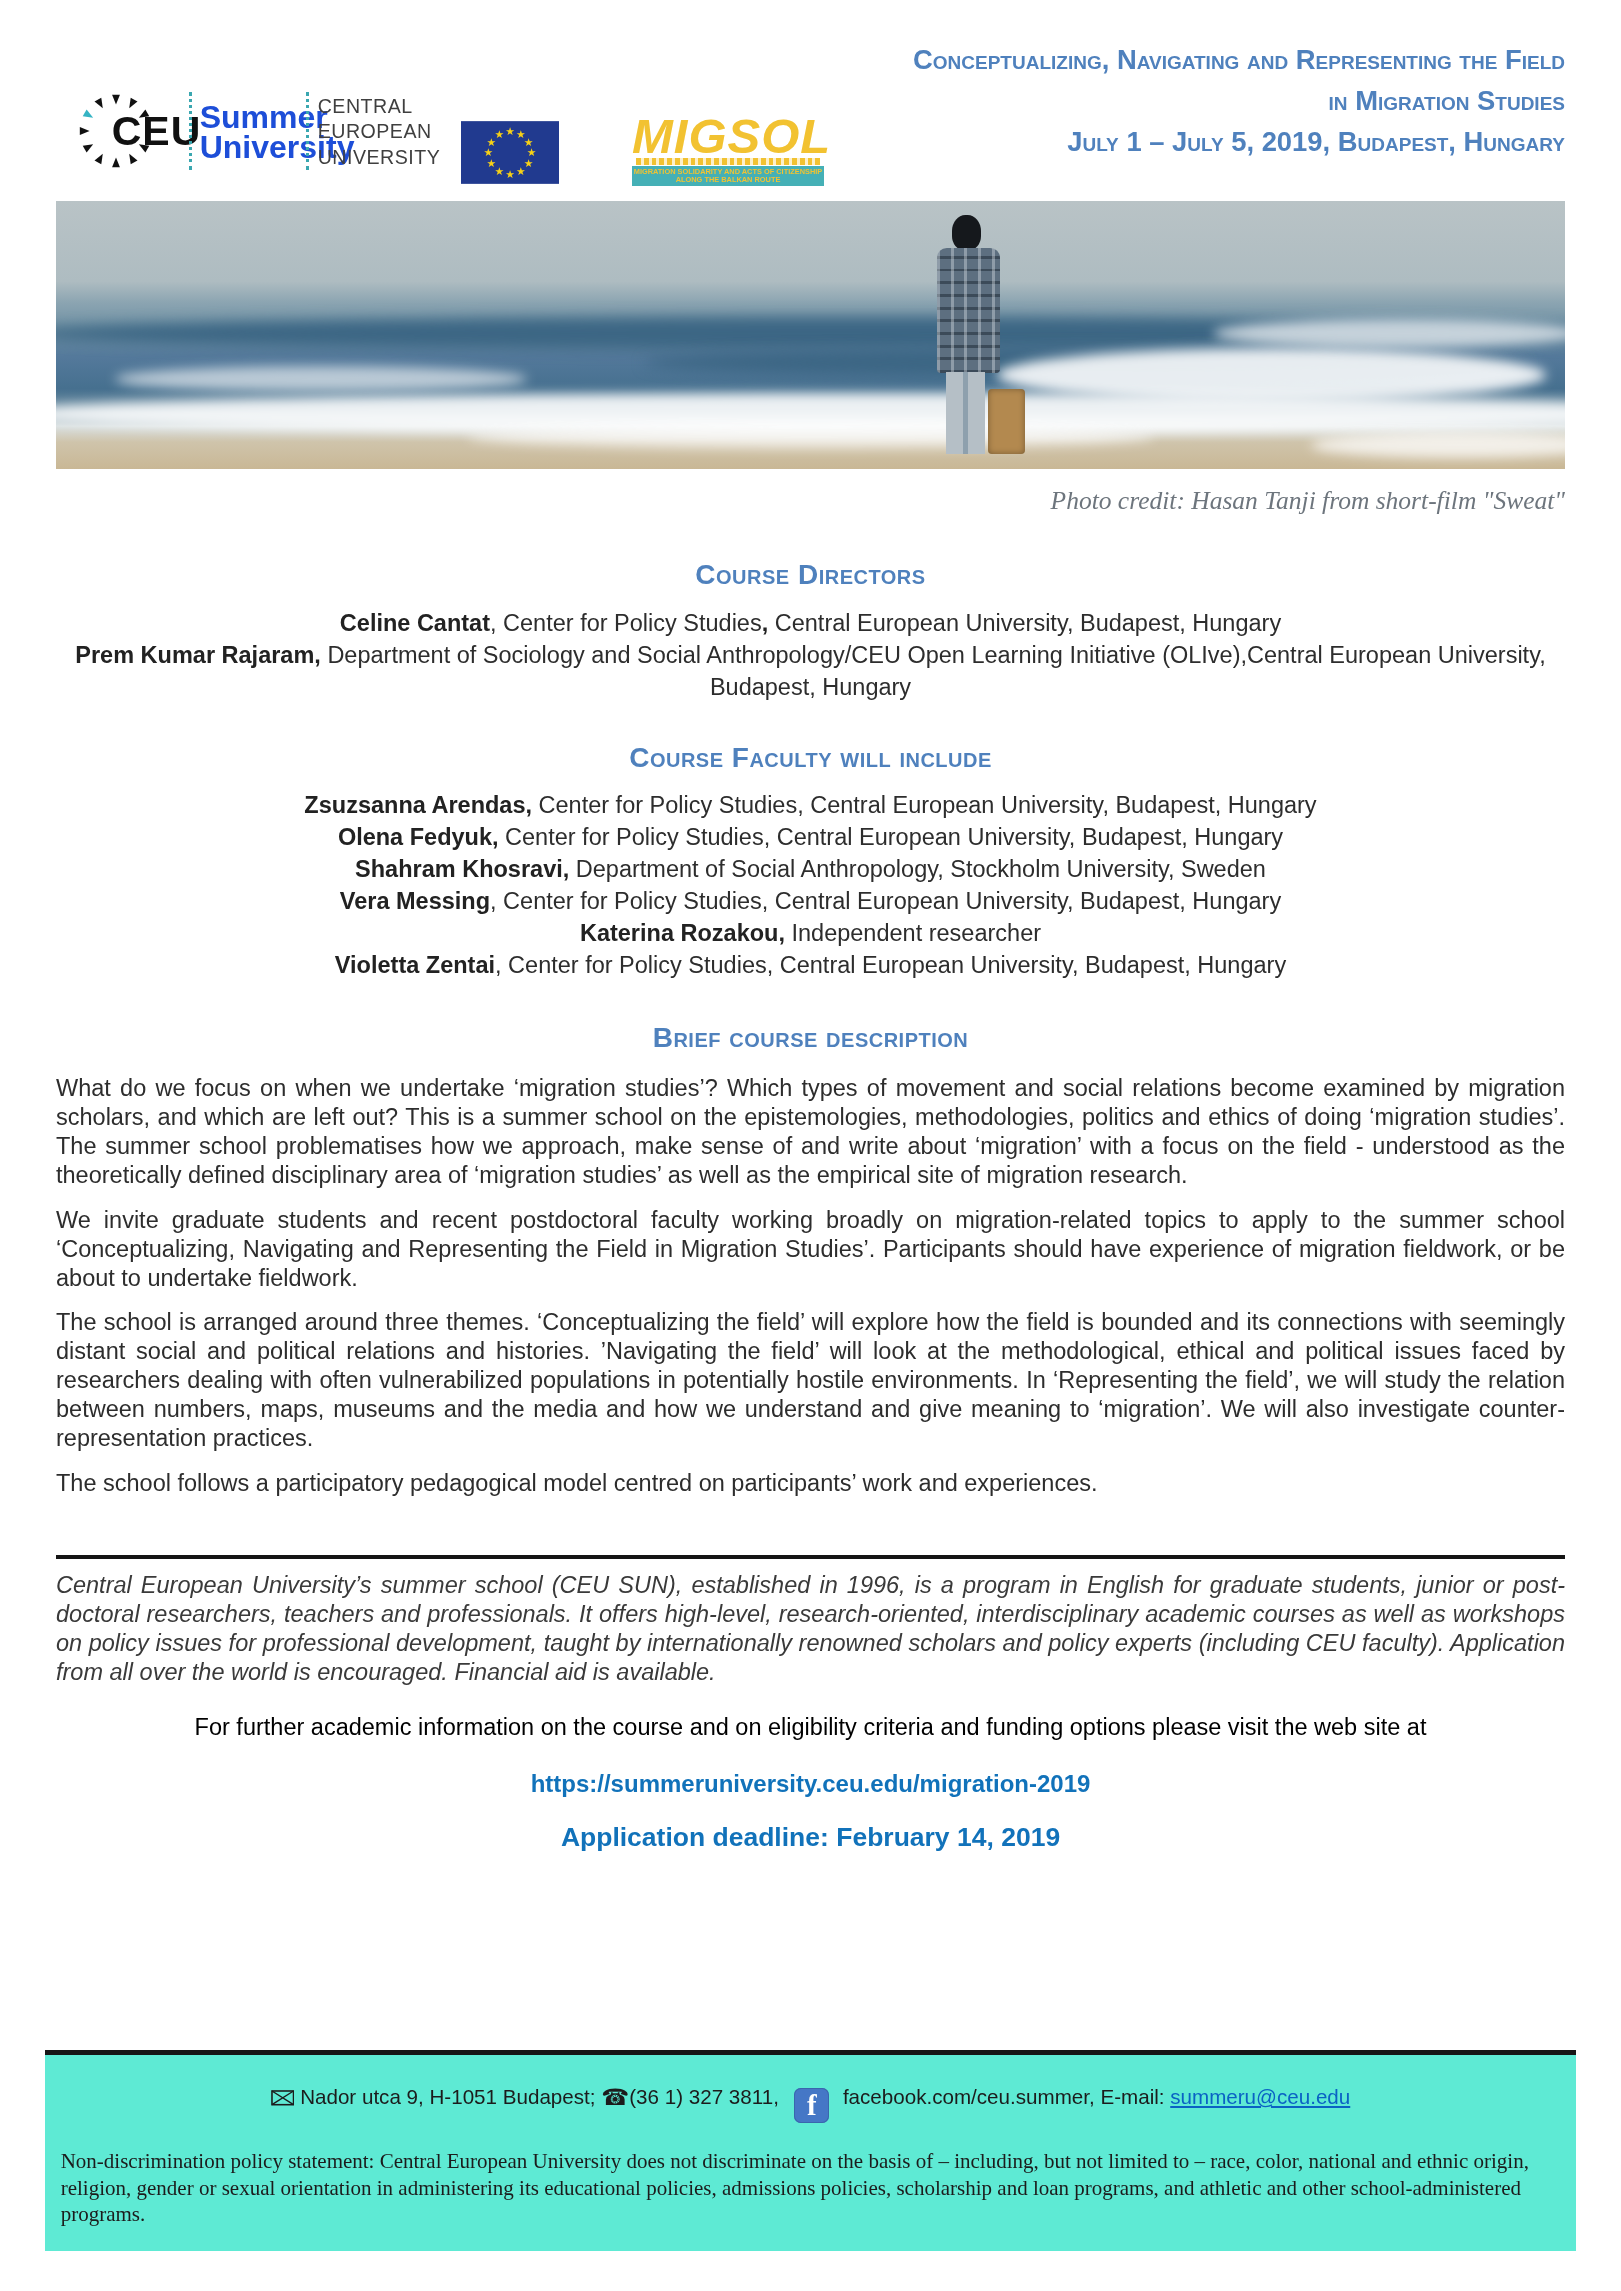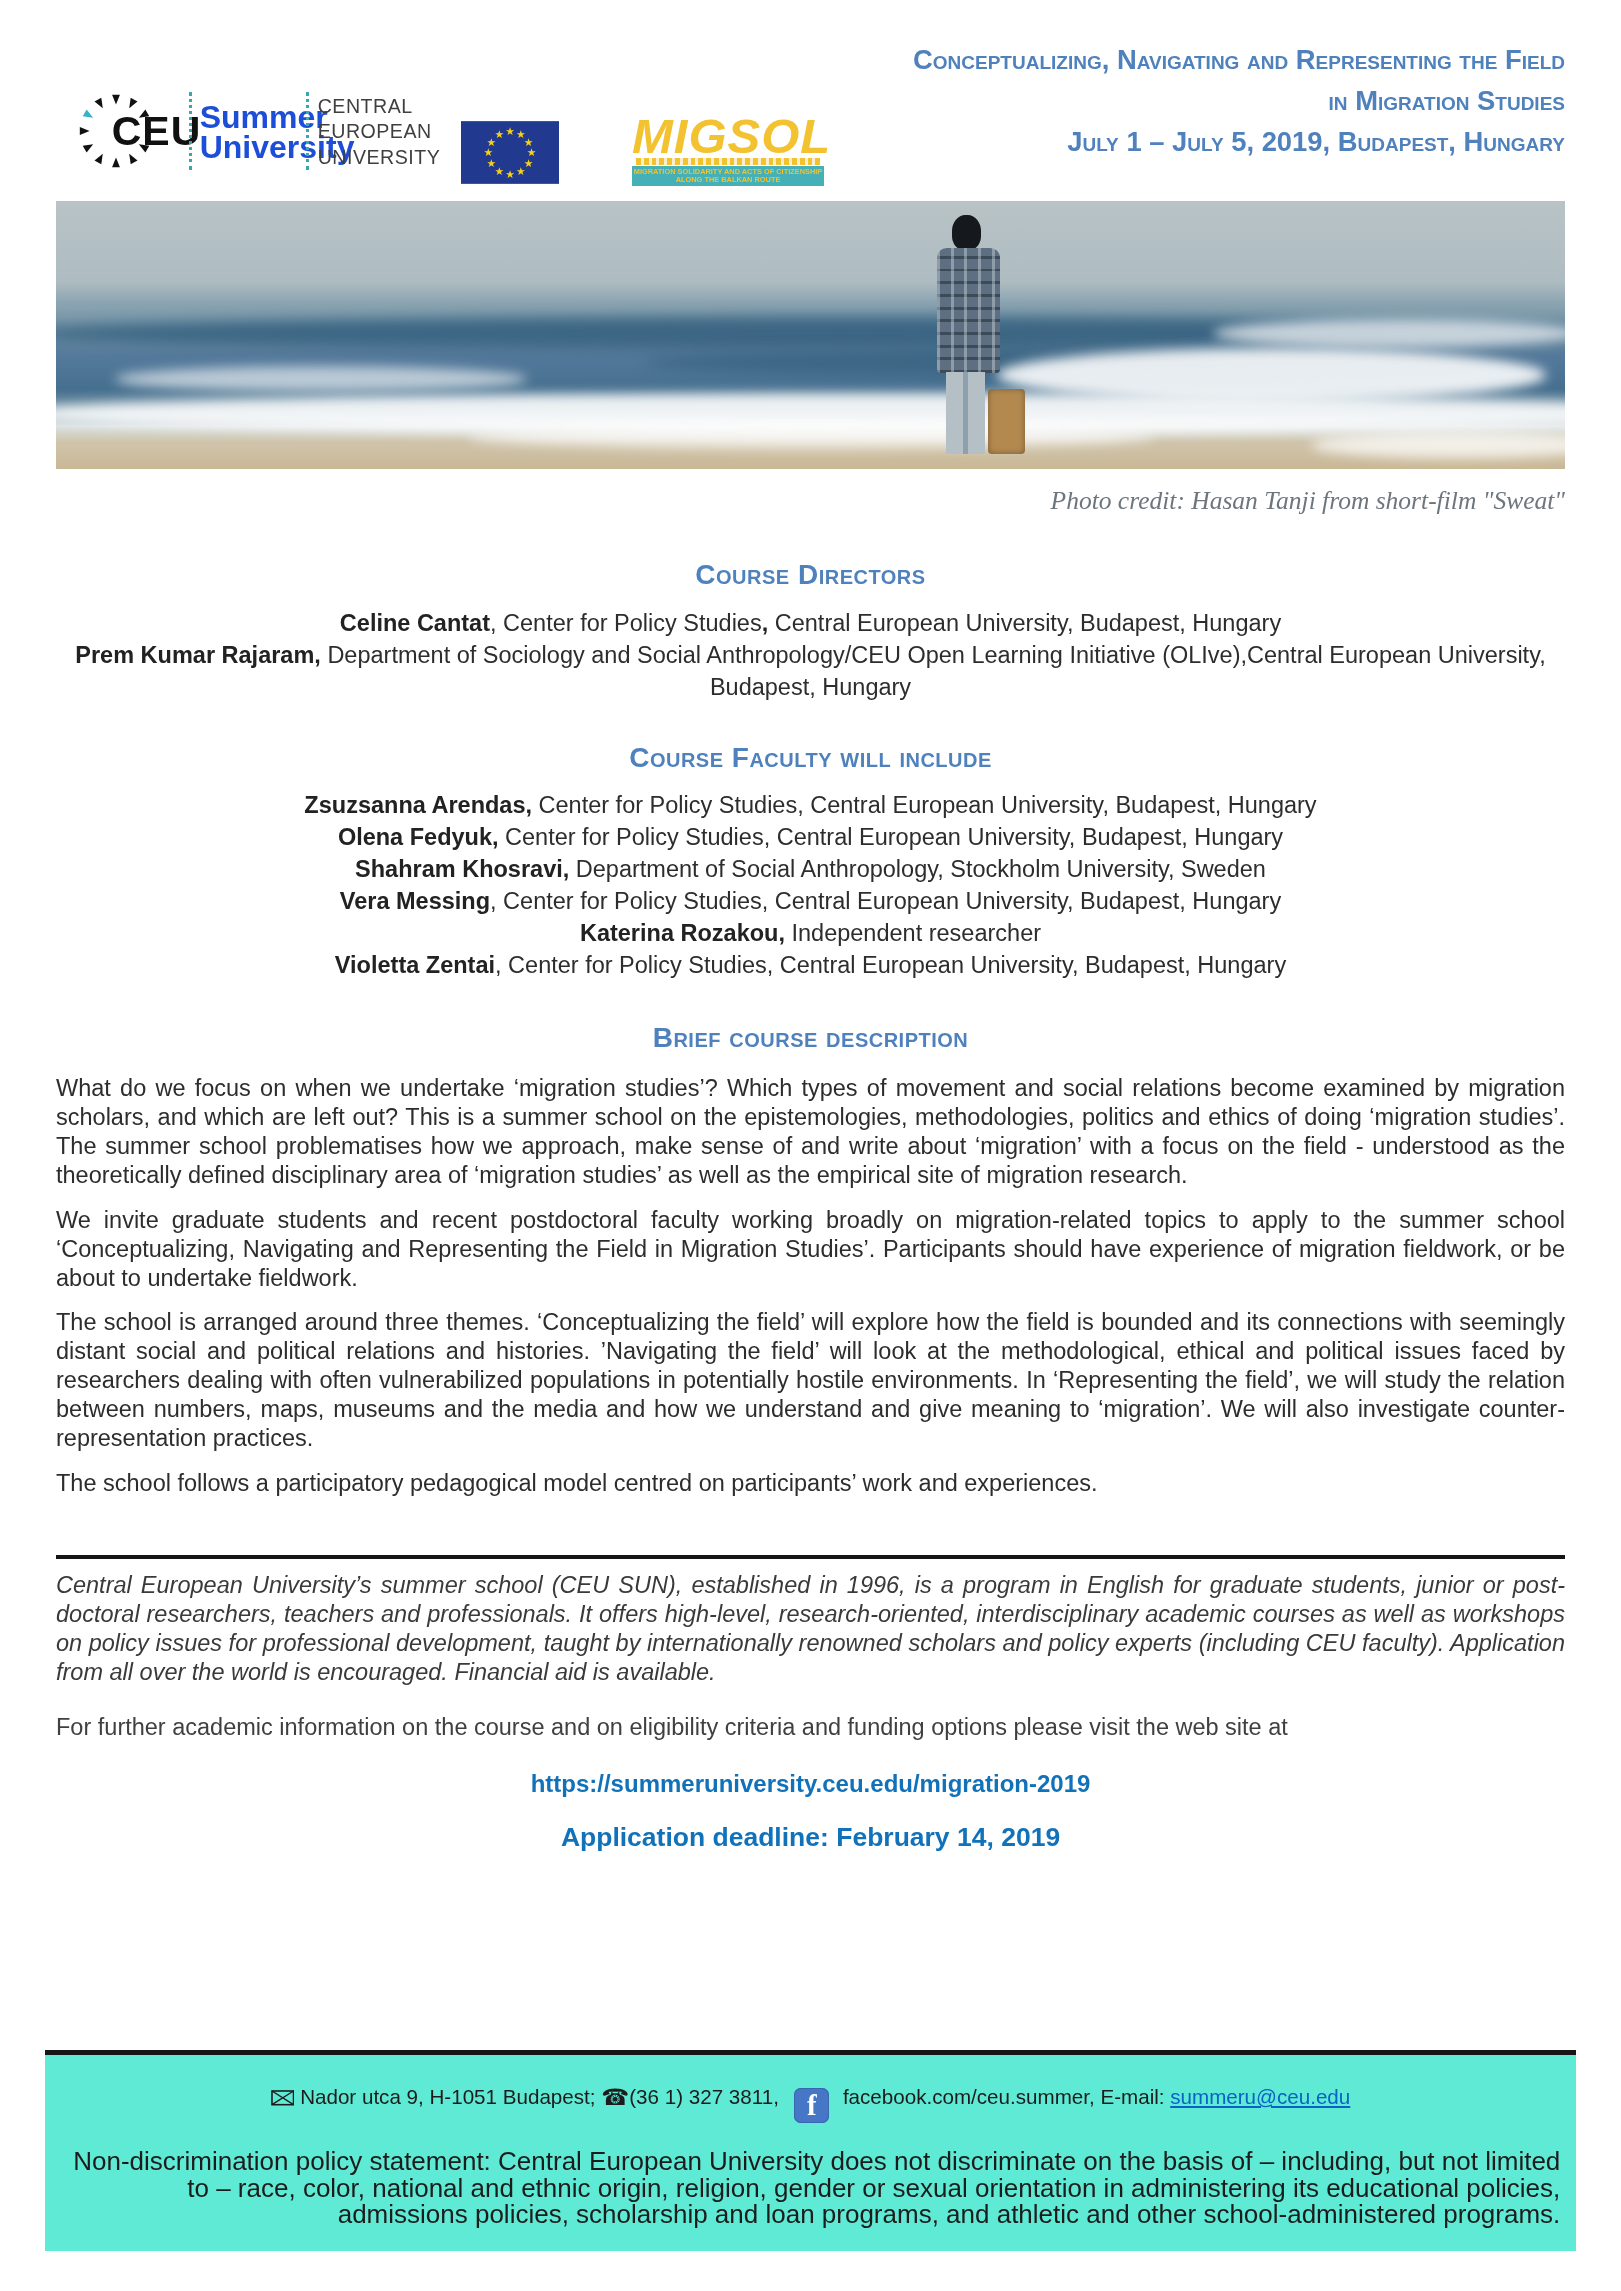--- a/index.html
+++ b/index.html
@@ -48,35 +48,35 @@
   .h-desc{margin-top:41px;}
   .people{margin-top:15.7px;text-align:center;font-size:23.5px;line-height:32px;}
   .people .bold{font-weight:bold;color:#222;}
   .paras{margin-top:19.6px;}
   .para{margin:0 0 15.7px 0;font-size:23.5px;line-height:29px;text-align:justify;}
   .para:last-child{margin-bottom:0;}
 
   
   .divider{margin-top:57px;border-top:4.9px solid #151515;}
   .sun-italic{margin-top:11.8px;font-style:italic;font-size:23.5px;line-height:29px;text-align:justify;color:#3a3a3a;}
-  .further{margin-top:27.4px;text-align:left;font-size:23.5px;color:#404040;}
+  .further{margin-top:27.4px;text-align:center;font-size:23.5px;color:#000000;}
   .url-line{margin-top:29px;text-align:center;font-size:24px;font-weight:bold;color:#1172ba;}
   .deadline{margin-top:23.5px;text-align:center;font-size:26.5px;font-weight:bold;color:#1172ba;}
 
   
   .footer{position:absolute;left:45px;right:45px;top:2050px;border-top:5.9px solid #161616;
           background:#5eead4;padding:29px 15.7px 23.5px 15.7px;}
   .contact{text-align:center;font-size:20.6px;color:#1c1c1c;}
   .contact .icon-env{display:inline-block;vertical-align:-2px;margin-right:5.9px;}
   .contact .icon-phone{font-size:22.5px;vertical-align:-1px;}
   .fb-badge{display:inline-block;width:35px;height:35px;background:#4577c6;border-radius:6.9px;color:#fff;
             font-weight:bold;font-size:29px;line-height:35px;text-align:center;vertical-align:-10.8px;
             margin:0 7.8px 0 9.8px;font-family:"Liberation Serif",serif;box-shadow:0 0 0 1px #3a66ad inset;}
   .email-link{color:#0a62c4;text-decoration:underline;}
-  .policy{margin-top:25.5px;text-align:right;font-size:26px;line-height:26.5px;color:#1c1c1c;}
+  .policy{margin-top:25.5px;text-align:left;font-size:21px;line-height:26.5px;color:#1c1c1c;font-family:Liberation Serif, serif;}
 </style>
 </head>
 <body>
 
 <div class="page">
 
   <div class="header">
 
     <div class="ceu-logo">
       <svg class="ceu-arrows" width="90" height="90" viewBox="0 0 92 92">

